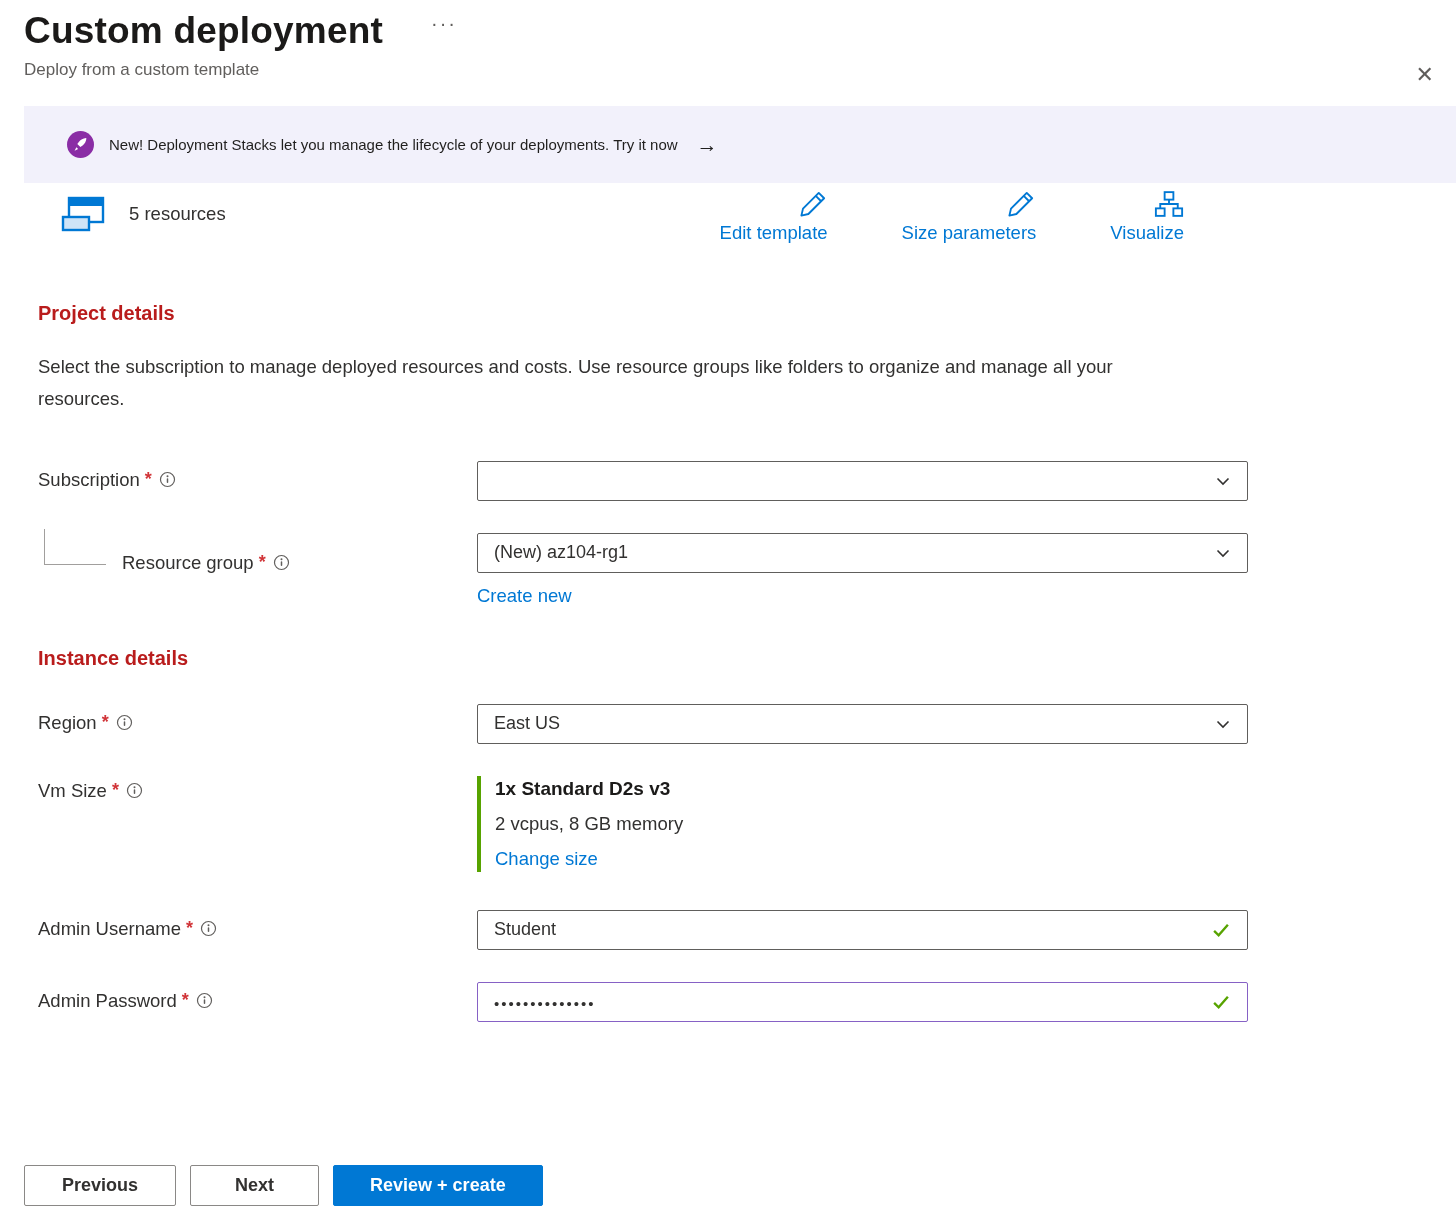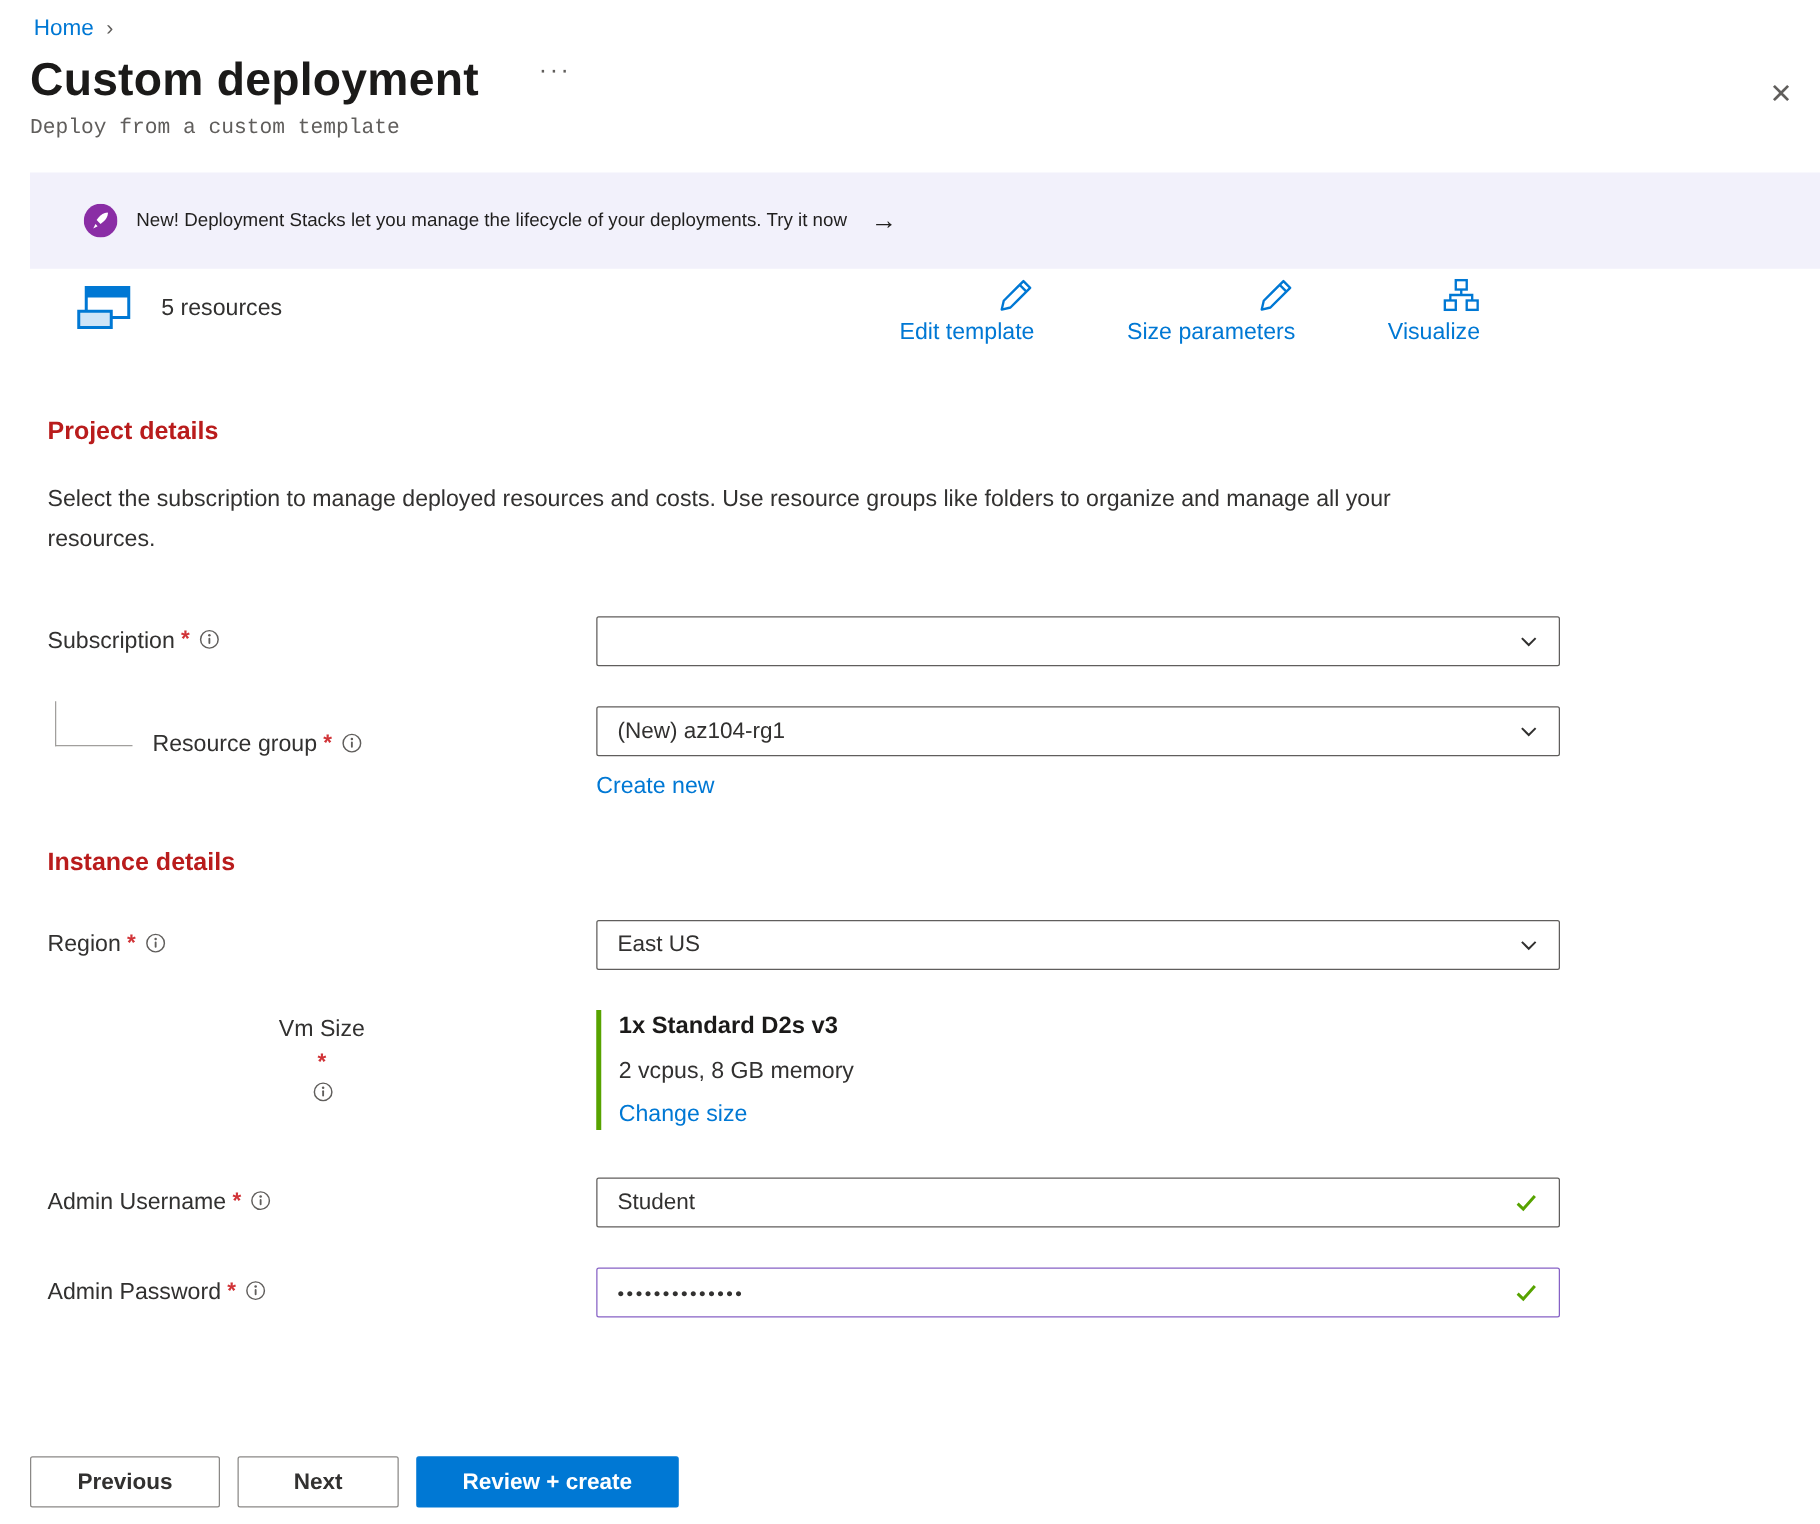--- a/index.html
+++ b/index.html
@@ -26,21 +26,21 @@
   
   .breadcrumb{padding:12px 0 0 27px;font-size:18px;display:flex;align-items:center;gap:10px;}
   .breadcrumb a{color:var(--accent);text-decoration:none;cursor:pointer;}
   .crumb-sep{color:var(--muted);font-size:17px;}
 
   
   .title-row{margin:10px 0 0 24px;display:flex;align-items:center;}
   h1{font-size:37px;font-weight:700;color:#1b1a19;letter-spacing:.2px;}
   .more-btn{margin-left:48px;color:var(--muted);font-size:20px;letter-spacing:2px;cursor:pointer;align-self:flex-start;margin-top:2px;}
   .close-btn{position:absolute;top:64px;right:22px;font-size:22px;color:var(--muted);cursor:pointer;line-height:1;}
-  .subtitle{margin:8px 0 0 24px;font-size:17px;color:var(--muted);font-family:Liberation Mono, monospace;}
+  .subtitle{margin:8px 0 0 24px;font-size:17px;color:var(--muted);}
 
   
   .banner{
     margin:26px 0 0 24px;
     width:1432px;height:77px;
     background:var(--banner_bg);
     display:flex;align-items:center;
     padding-left:43px;gap:15px;
     cursor:pointer;
   }
@@ -55,21 +55,21 @@
   .action{display:flex;flex-direction:column;align-items:flex-end;gap:3px;cursor:pointer;}
   .action .lbl{color:var(--accent);font-size:18.5px;}
 
   
   h2{font-size:20px;font-weight:700;margin:58px 0 0 38px;color:#b91c1c;}
   .desc{margin:26px 38px 0 38px;max-width:1155px;font-size:18.5px;line-height:1.72;color:var(--text);}
 
   .form{margin:46px 0 0 38px;}
   .form-row{display:flex;margin-bottom:32px;}
   .label-col{width:439px;display:flex;align-items:center;gap:5px;padding-top:8px;align-self:flex-start;}
-  .label-col.top{padding-top:4px;flex-direction:column;}
+  .label-col.top{padding-top:4px;}
   .label{font-size:18.5px;color:var(--text);}
   .req{color:var(--required);font-size:18px;font-weight:700;}
   .info{display:inline-flex;cursor:pointer;margin-left:2px;}
   .field-col{width:771px;}
 
   .select,.textbox{
     height:40px;border:1px solid var(--input_border);border-radius:2px;
     display:flex;align-items:center;justify-content:space-between;
     padding:0 16px;font-size:18px;background:#fff;cursor:pointer;
   }
@@ -96,24 +96,20 @@
   .footer{position:absolute;left:24px;bottom:13px;display:flex;gap:14px;margin-top:39px;}
   .btn{height:41px;border-radius:2px;font-size:18px;font-weight:700;font-family:inherit;cursor:pointer;}
   .btn-outline{background:#fff;border:1px solid #8a8886;color:var(--text);padding:0 37px;}
   .btn-primary{background:var(--accent);border:1px solid var(--accent);color:#fff;padding:0 36px;}
 </style>
 </head>
 <body>
 
 <div class="page">
 
-  <div class="breadcrumb">
-    <a>Home</a>
-    <span class="crumb-sep">›</span>
-  </div>
 
   <div class="title-row">
     <h1>Custom deployment</h1>
     <span class="more-btn">···</span>
   </div>
   <span class="close-btn">✕</span>
   <div class="subtitle">Deploy from a custom template</div>
 
   <div class="banner">
     <span style="display:inline-flex;">

